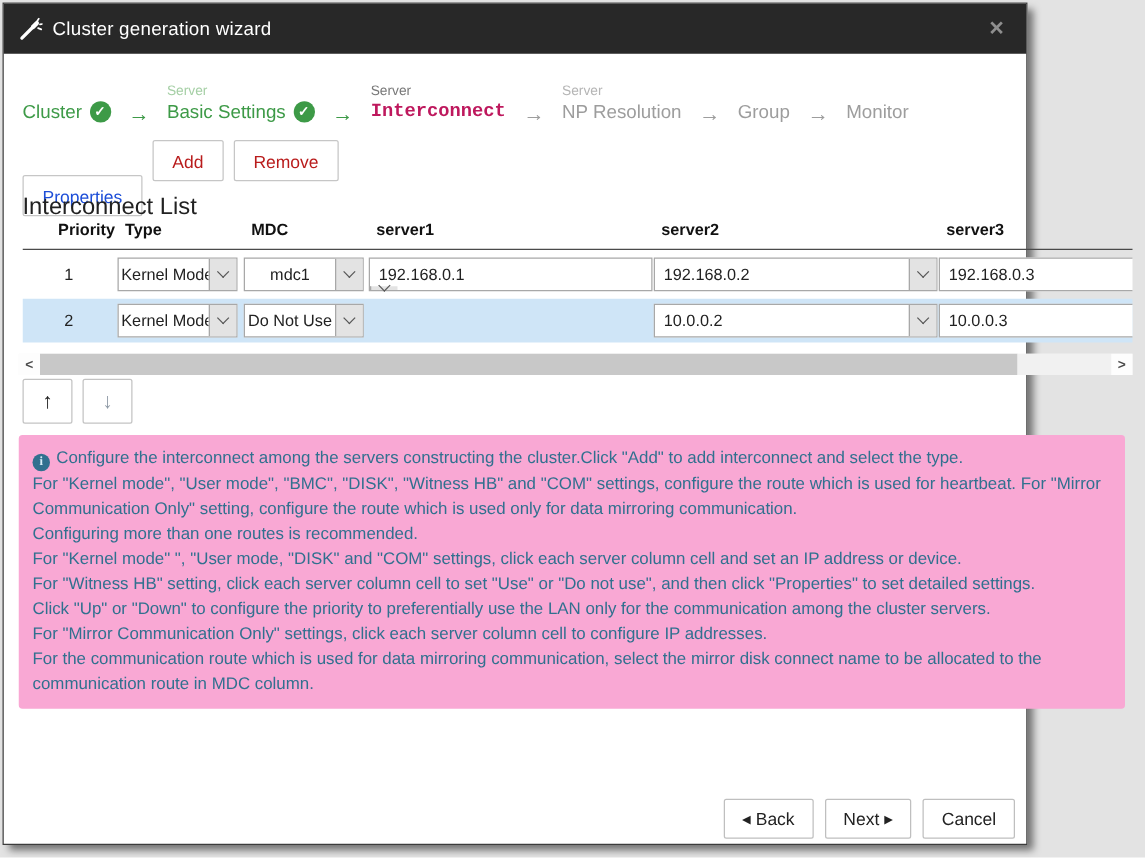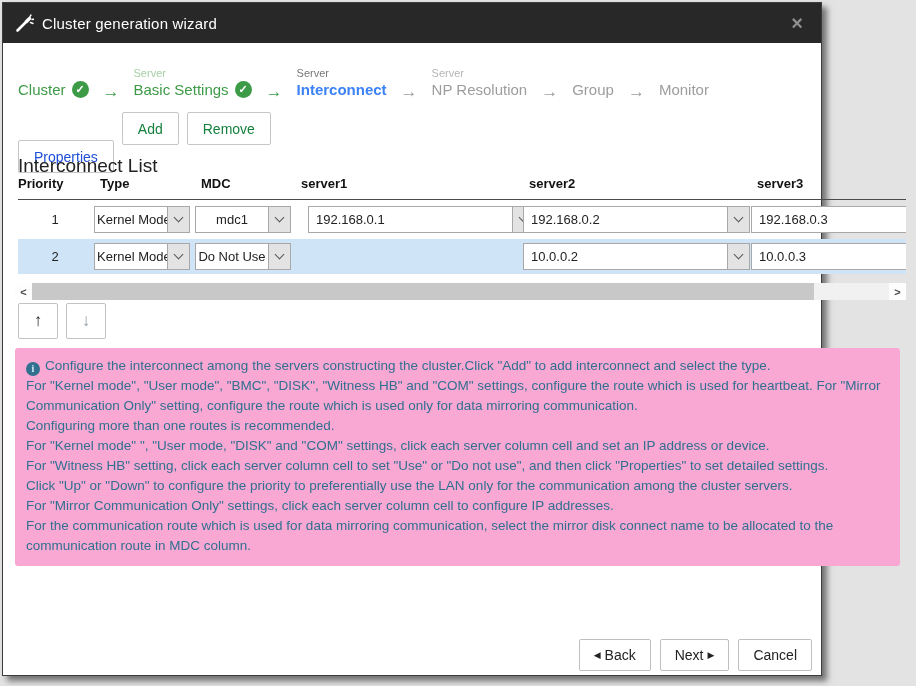--- a/index.html
+++ b/index.html
@@ -29,50 +29,50 @@
   
   .steps {
     position:absolute; left:15px; top:52px; right:10px; height:48px;
     display:flex; align-items:flex-end; gap:14px; white-space:nowrap;
   }
   .step { display:flex; flex-direction:column; }
   .step .sub { font-size:11px; height:16px; line-height:16px; }
   .step .main { display:flex; align-items:flex-start; gap:6px; font-size:15px; height:22px; }
   .step.done .main { color:#3d9a47; }
   .step.done .sub.green { color:#a5cfa5; }
-  .step.current .main { color:#3b82f6; font-weight:bold; }
+  .step.current .main { color:#be185d; font-weight:bold;font-family:Liberation Mono, monospace; }
   .step.current .sub { color:#787878; }
   .step.upcoming .main { color:#9d9d9d; }
   .step.upcoming .sub { color:#b5b5b5; }
   .check {
     width:17px; height:17px; border-radius:50%; background:#3d9a47;
     color:#fff; font-size:11px; display:flex; align-items:center; justify-content:center;
     font-weight:bold;
   }
   .arrow { font-size:17px; font-weight:bold; padding-bottom:1px; height:22px; display:flex; align-items:center;}
   .arrow.green { color:#3d9a47; }
   .arrow.gray { color:#9d9d9d; }
   
   .toolbar { position:absolute; left:15px; top:109px; display:flex; gap:8px; }
   .btn {
     background:#fff; border:1px solid #c6c6c6; border-radius:2px;
-    font-size:14px; color:#15803d; padding:0 15px; height:33px;
+    font-size:14px; color:#b91c1c; padding:0 15px; height:33px;
     display:flex; align-items:center; cursor:pointer;
     font-family:"Liberation Sans", sans-serif;
   }
   .btn.disabled { color:#1d4ed8;margin-top:28px; }
   
   .list-title { position:absolute; left:15px; top:152px; font-size:19px; color:#222; }
   .table {
     position:absolute; left:15px; top:171px; width:888px; height:128px;
     overflow:hidden;
   }
   .thead { position:relative; height:26px; border-bottom:1px solid #4a4a4a; width:980px;}
   .th { position:absolute; top:2px; font-size:13px; font-weight:bold; color:#111; }
-  .th.c0 { left:0; width:74px; text-align:left; }
+  .th.c0 { left:0; width:74px; text-align:right; }
   .th.c1 { left:82px; }  .th.c2 { left:183px; }
   .th.c3 { left:283px;text-align:center; } .th.c4 { left:511px; } .th.c5 { left:739px; }
   .trow { position:relative; height:35px; margin-top:2px; width:980px; }
   .trow.selected { background:#cfe5f7; }
   .cell-priority {
     position:absolute; left:0; top:0; width:74px; height:35px;
     text-align:center; line-height:35px; font-size:13px; color:#222;
   }
   .combo {
     position:absolute; top:4px; height:27px; display:flex;
@@ -86,21 +86,21 @@
   .combo .drop {
     width:22px; background:#e3e3e3; border-left:1px solid #a8a8a8;
     display:flex; align-items:center; justify-content:center;
   }
   .chev {
     width:7px; height:7px; border-right:1.6px solid #555; border-bottom:1.6px solid #555;
     transform:rotate(45deg); margin-top:-4px;
   }
   .combo.p-type { left:76px;  width:96px; }
   .combo.p-mdc  { left:177px; width:96px; }
-  .combo.p-s1   { left:290px; width:227px; }
+  .combo.p-s1   { left:277px; width:227px;flex-direction:column; }
   .combo.p-s2   { left:505px; width:227px; }
   .combo.p-s3   { left:733px; width:227px; }
   
   .hscroll {
     position:absolute; left:12px; top:280px; width:891px; height:17px;
     display:flex; align-items:stretch; background:#f1f1f1;
   }
   .hs-btn {
     width:17px; background:#fdfdfd; color:#4a4a4a; font-size:11px; font-weight:bold;
     display:flex; align-items:center; justify-content:center; cursor:pointer;

